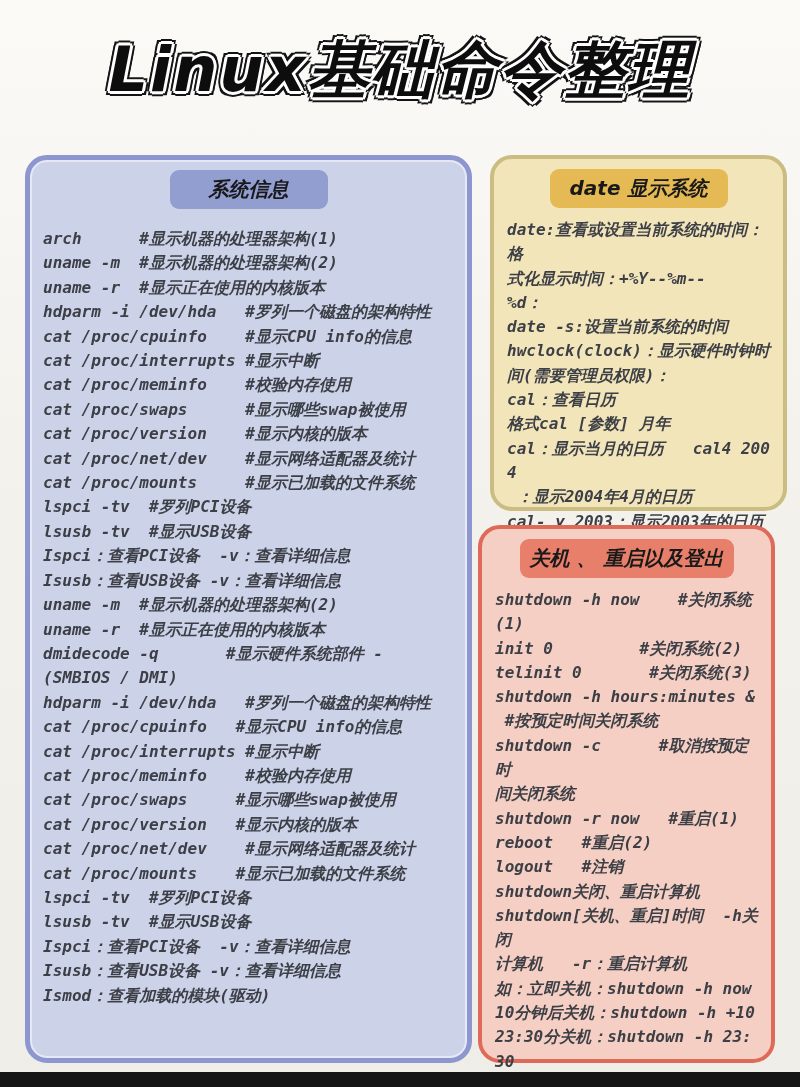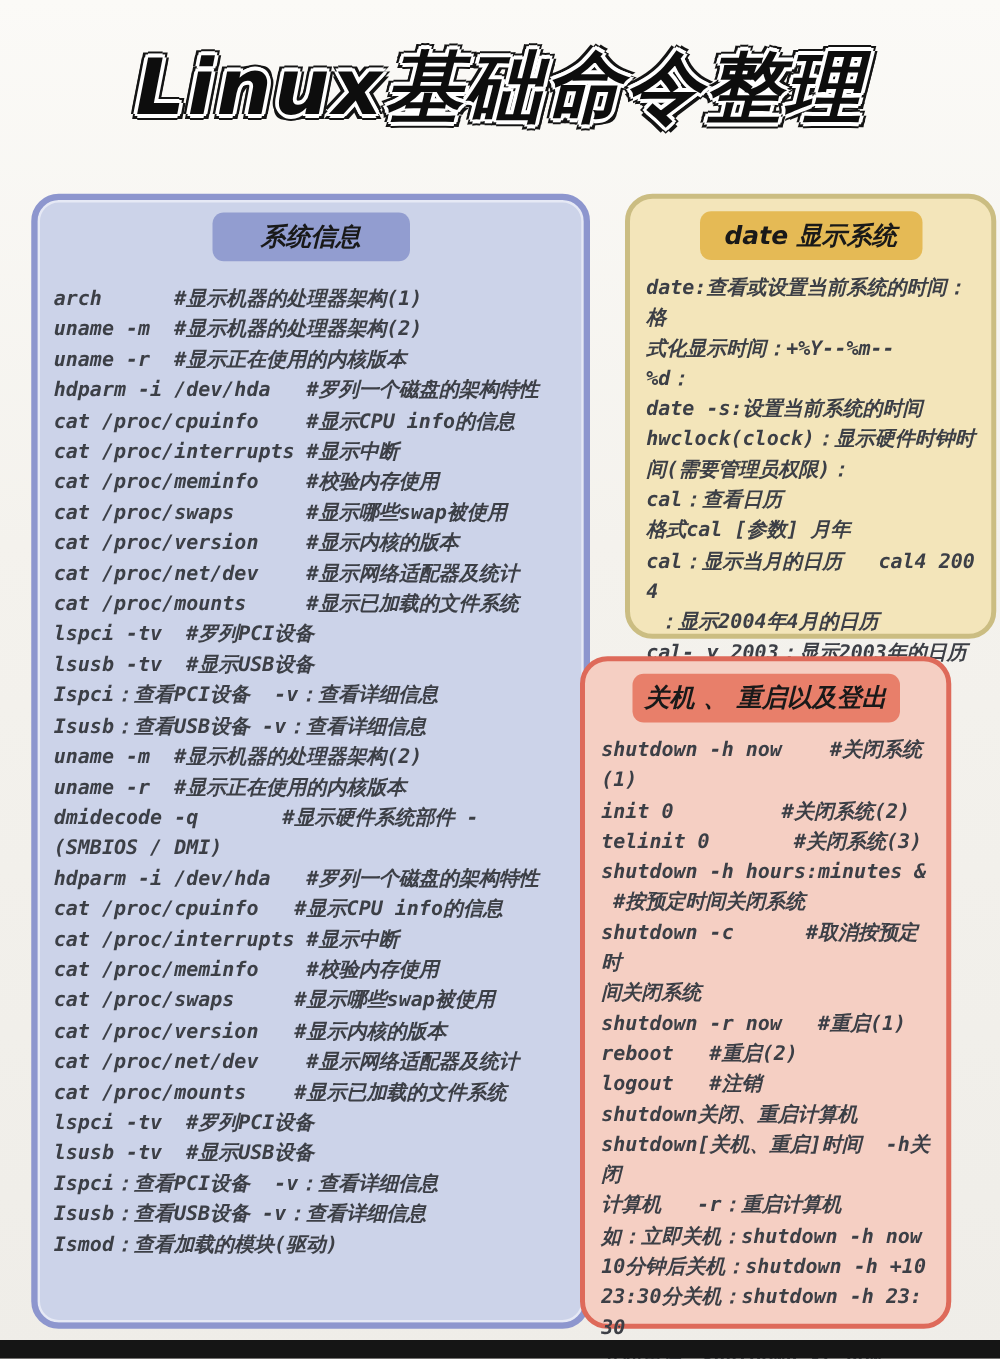--- a/index.html
+++ b/index.html
@@ -25,25 +25,25 @@
   }
   .panel {
     position:absolute; border-radius:22px;
   }
   .panel-system {
     left:25px; top:155px; width:447px; height:908px;
     background:#ccd3e9; border:5px solid #8d96ce;
     box-shadow:inset 0 0 0 2px #e6e9f5;
   }
   .panel-date {
-    left:500px; top:155px; width:297px; height:356px;
+    left:490px; top:155px; width:297px; height:356px;
     background:#f3e5ba; border:4px solid #cbbd82;
   }
   .panel-shutdown {
-    left:464px; top:525px; width:297px; height:538px;
+    left:478px; top:525px; width:297px; height:538px;
     background:#f5cfc3; border:4px solid #de6a5a;
   }
   .badge {
     margin:10px auto 6px auto; padding:6px 0; text-align:center;
     border-radius:9px; font-family:"DejaVu Sans","Liberation Sans",sans-serif;
     font-weight:bold; font-size:20px; color:#191919;
   }
   .badge-system   { width:158px; background:#929dd0; }
   .badge-date     { width:178px; background:#e5ba55; }
   .badge-shutdown { width:214px; background:#e87f6a; }

